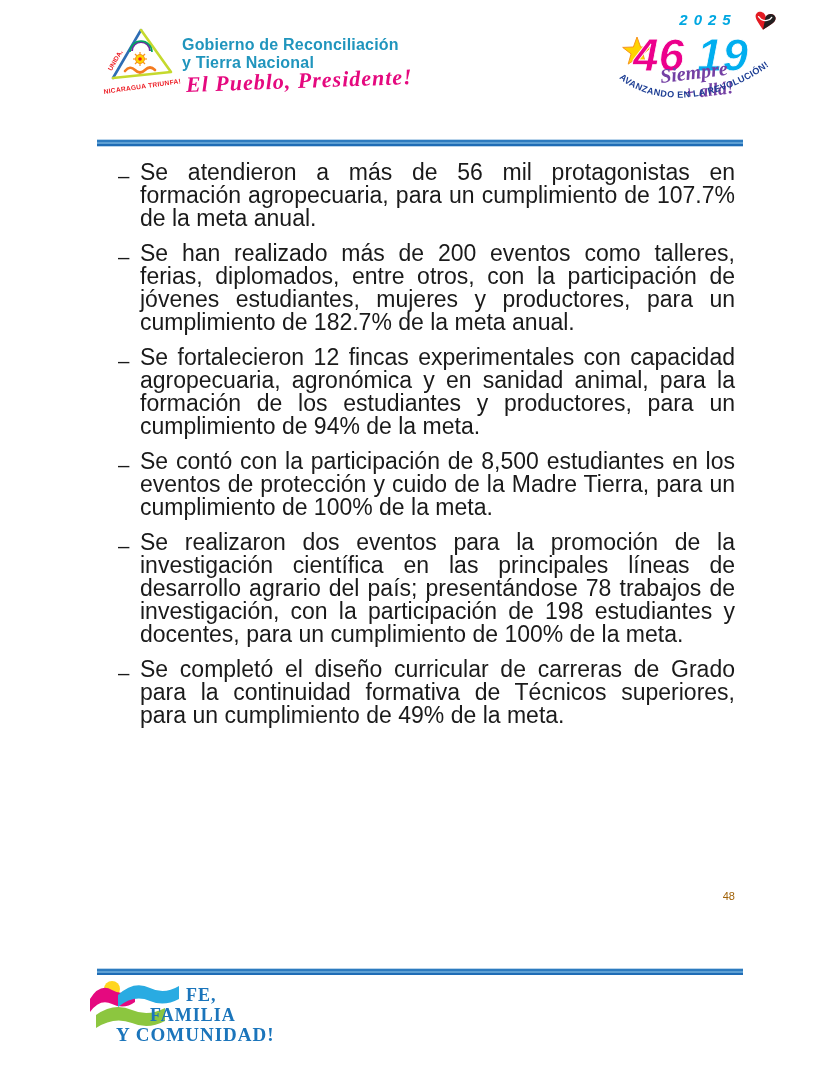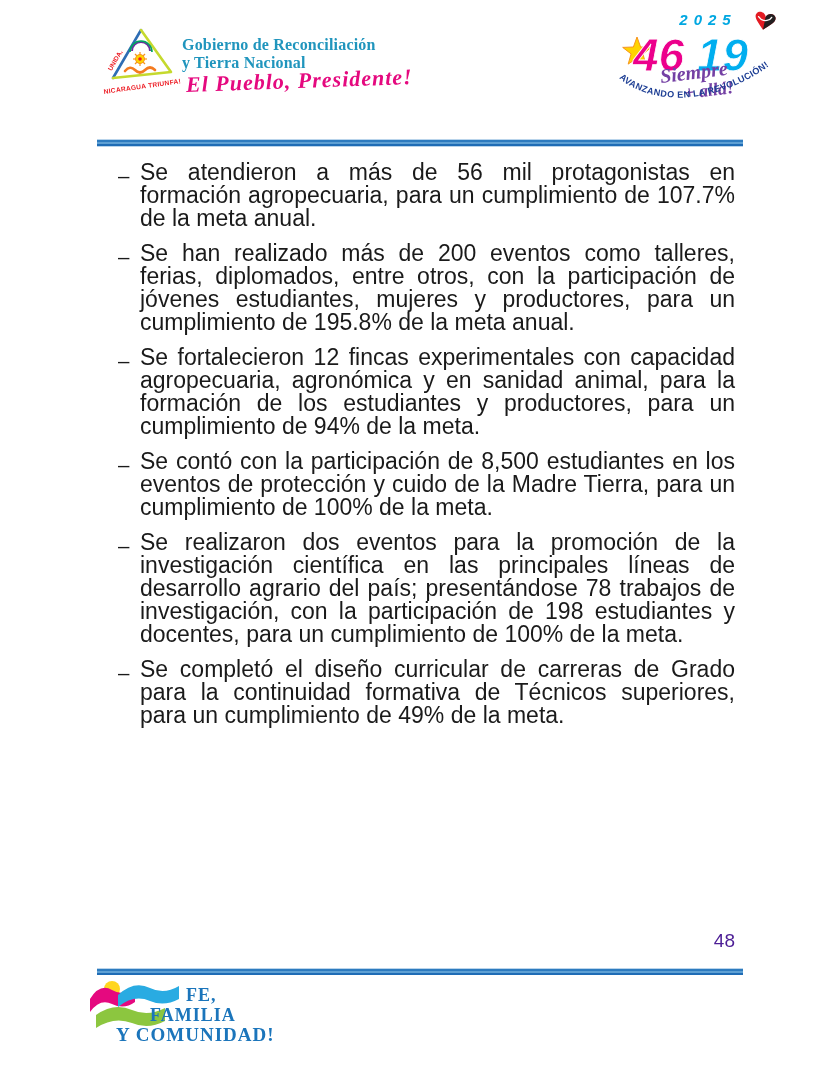--- a/index.html
+++ b/index.html
@@ -10,21 +10,21 @@
     height: 1068px;
     background: #ffffff;
     font-family: "Liberation Sans", sans-serif;
     overflow: hidden;
   }
 
   
   .emblem-svg { position: absolute; left: 101px; top: 26px; }
   .gov-name {
     position: absolute; left: 182px; top: 36px;
-    font-family: Liberation Serif, serif;
+    font-family: Liberation Sans, sans-serif;
     font-weight: bold;
     font-size: 16px; line-height: 18px;
     color: #2095bd; letter-spacing: 0.2px;
   }
   .slogan {
     position: absolute; left: 186px; top: 68px;
     font-family: "Liberation Serif", serif;
     font-style: italic; font-weight: bold;
     font-size: 22px; color: #e5097f;
     transform: rotate(-2deg);
@@ -58,22 +58,22 @@
   .bullet p {
     flex: 1; margin: 0;
     text-align: justify;
     font-size: 23px; line-height: 23px;
     color: #1a1a1a;
     hyphens: none;
   }
 
   
   .page-number {
-    position: absolute; right: 90px; top: 930px;
-    font-size: 19px; color: #4c1d95;
+    position: absolute; right: 90px; top: 890px;
+    font-size: 11px; color: #a16207;
   }
   .footer-logo-svg { position: absolute; left: 88px; top: 977px; }
 
   svg text { user-select: none; }
 </style>
 </head>
 <body>
 
 <div class="page">
 
@@ -134,21 +134,21 @@
 
   <div class="rule rule-top"></div>
 
   <div class="content">
     <div class="bullet">
       <span class="dash">–</span>
       <p>Se atendieron a más de 56 mil protagonistas en formación agropecuaria, para un cumplimiento de 107.7% de la meta anual.</p>
     </div>
     <div class="bullet">
       <span class="dash">–</span>
-      <p>Se han realizado más de 200 eventos como talleres, ferias, diplomados, entre otros, con la participación de jóvenes estudiantes, mujeres y productores, para un cumplimiento de 195.8% de la meta anual.</p>
+      <p>Se han realizado más de 200 eventos como talleres, ferias, diplomados, entre otros, con la participación de jóvenes estudiantes, mujeres y productores, para un cumplimiento de 182.7% de la meta anual.</p>
     </div>
     <div class="bullet">
       <span class="dash">–</span>
       <p>Se fortalecieron 12 fincas experimentales con capacidad agropecuaria, agronómica y en sanidad animal, para la formación de los estudiantes y productores, para un cumplimiento de 94% de la meta.</p>
     </div>
     <div class="bullet">
       <span class="dash">–</span>
       <p>Se contó con la participación de 8,500 estudiantes en los eventos de protección y cuido de la Madre Tierra, para un cumplimiento de 100% de la meta.</p>
     </div>
     <div class="bullet">

